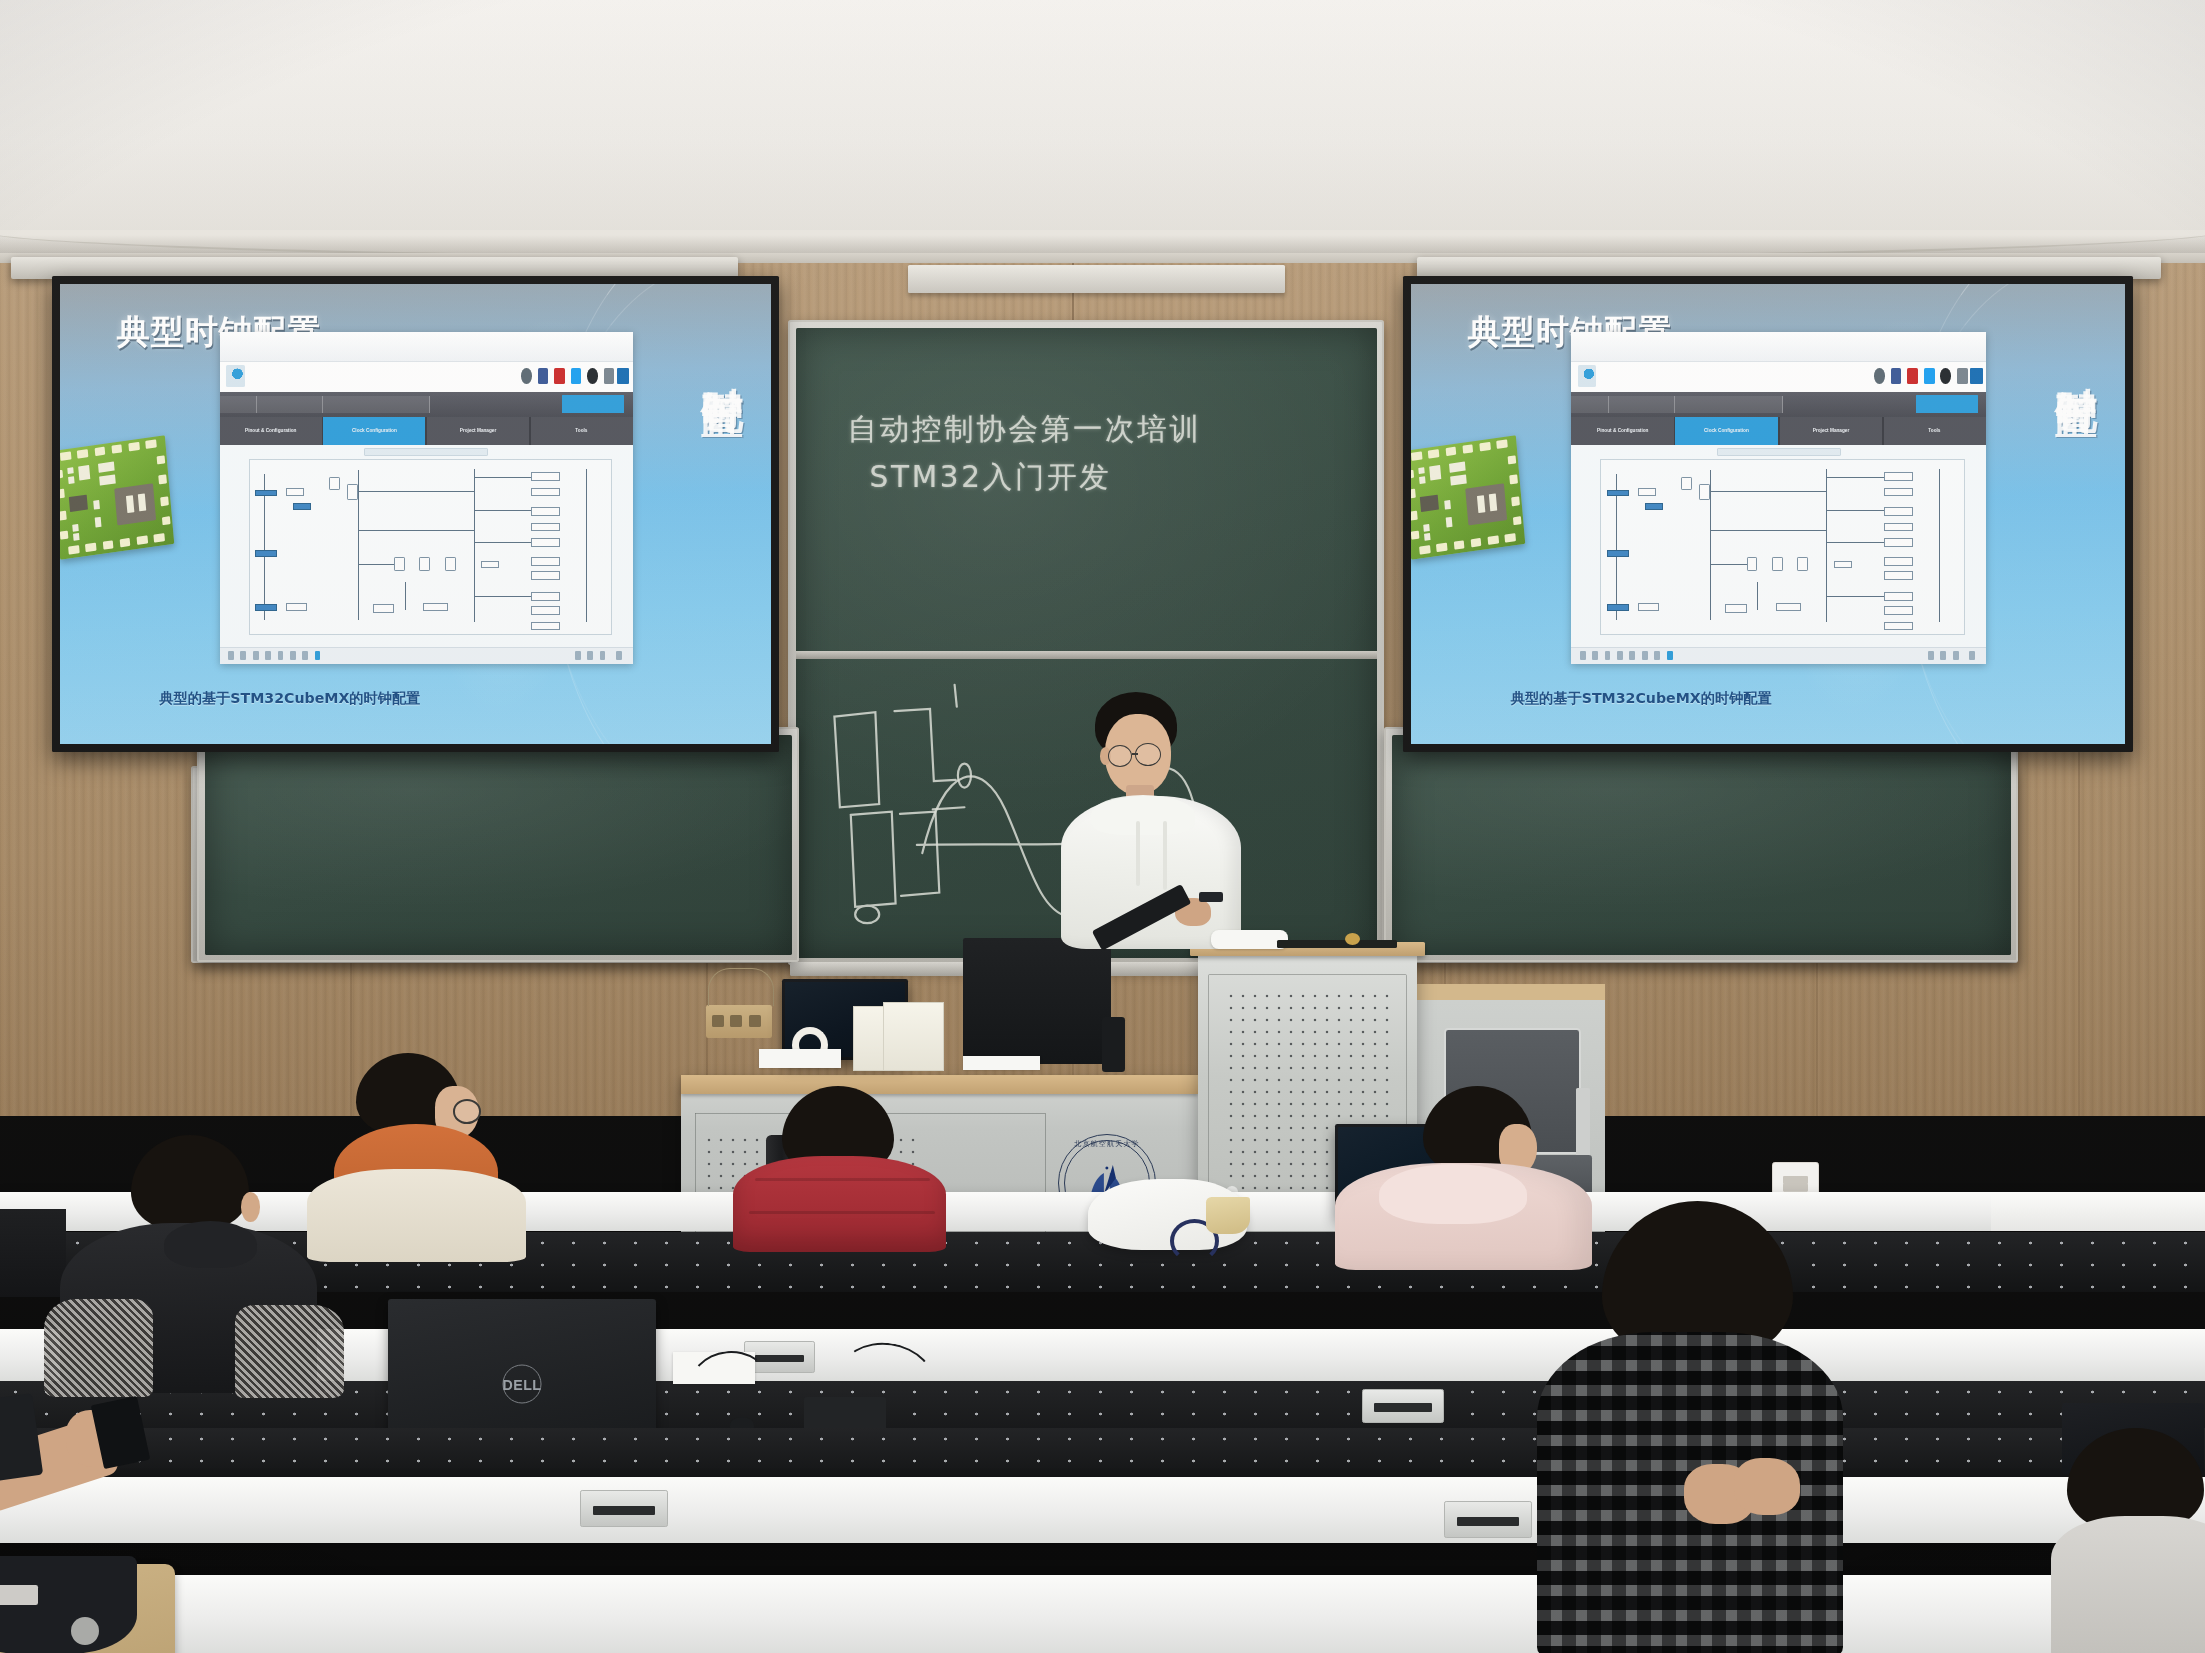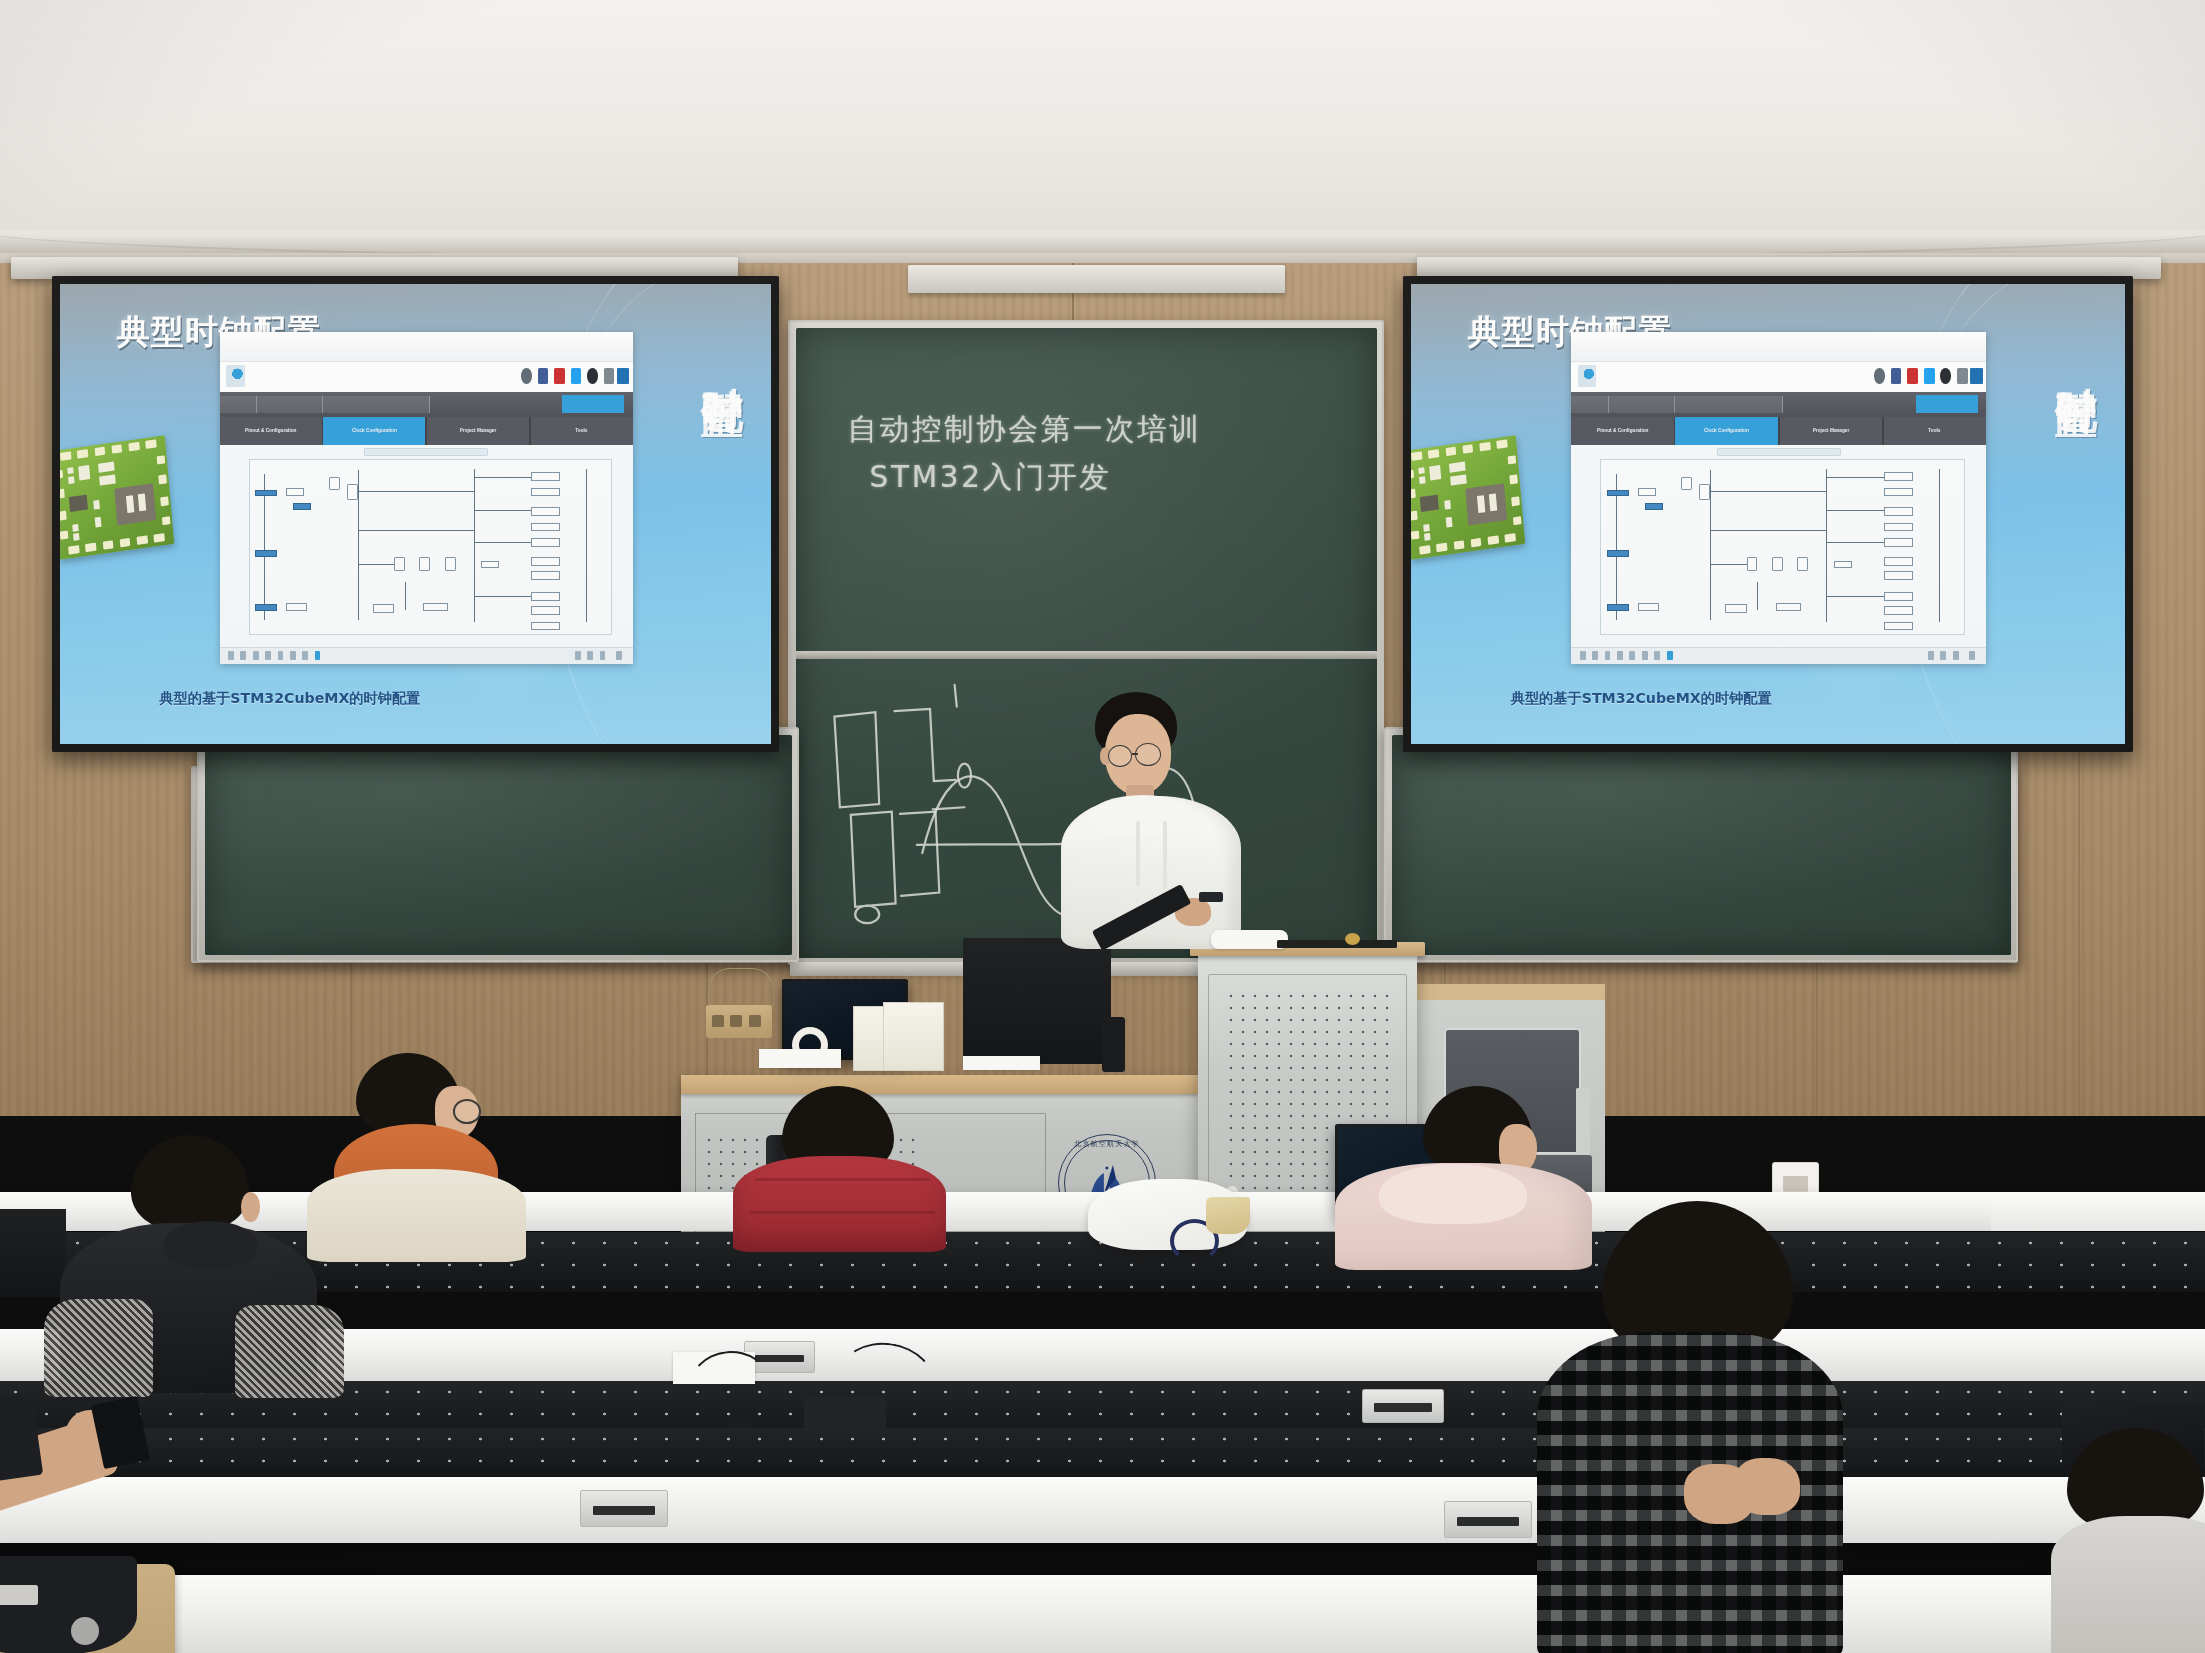--- a/index.html
+++ b/index.html
@@ -767,20 +767,24 @@
 
   <div class="adapter" style="left:804px; top:1397px; width:82px; height:36px; z-index:22;"></div>
   <div class="cablecurve" style="left:837px; top:1343px; width:98px; height:77px; z-index:22;
               transform:rotate(8deg)"></div>
   <div class="cablecurve" style="left:689px; top:1351px; width:82px; height:71px; z-index:22;
               transform:rotate(-6deg)"></div>
   <div style="position:absolute;left:730px;top:1417px;width:24px;height:17.5px;z-index:23;
               background:#1b1d1f;border-radius:50%"></div>
   <div class="papers" style="left:673px; top:1352px; width:82px; height:32px; z-index:21;"></div>
 
+  <div class="laptop-lid" style="left:388px; top:1299px; width:268px; height:170px; z-index:24;">
+    <div class="laptop-logo" style="left:50%; top:50%; transform:translate(-50%,-50%);
+         width:39px; height:39px;">DELL</div>
+  </div>
 
   <div class="person" style="left:71px; top:1135px; width:224px; height:257px; z-index:23;">
     <div class="hair-spiky" style="left:60px; top:0; width:118px; height:96px;"></div>
     <div class="ear" style="left:170px; top:57px; width:18.6px; height:29.5px;"></div>
     <div style="position:absolute;left:-11px;top:88px;width:257px;height:170px;
                 background:linear-gradient(178deg,#2a2b2e,#161719);
                 border-radius:44% 46% 8% 8% / 38% 38% 6% 6%"></div>
     <div style="position:absolute;left:93px;top:86px;width:93px;height:47px;
                 background:#222326;border-radius:50% 50% 40% 40%"></div>
     <div style="position:absolute;left:-27px;top:164px;width:109px;height:98px;

